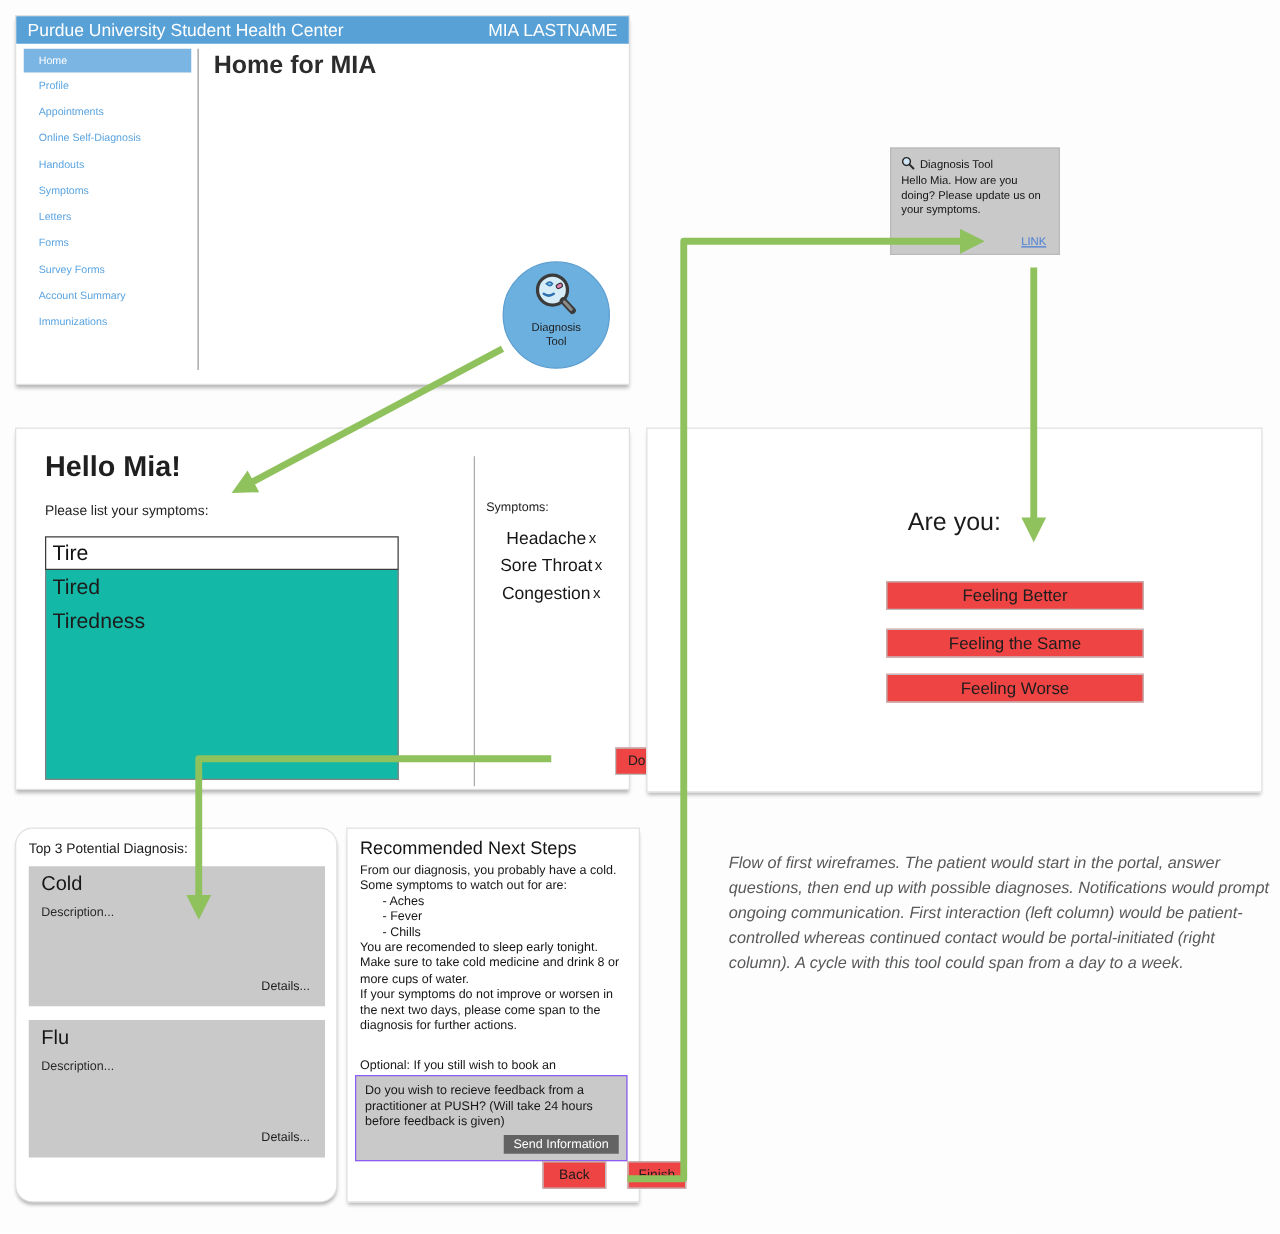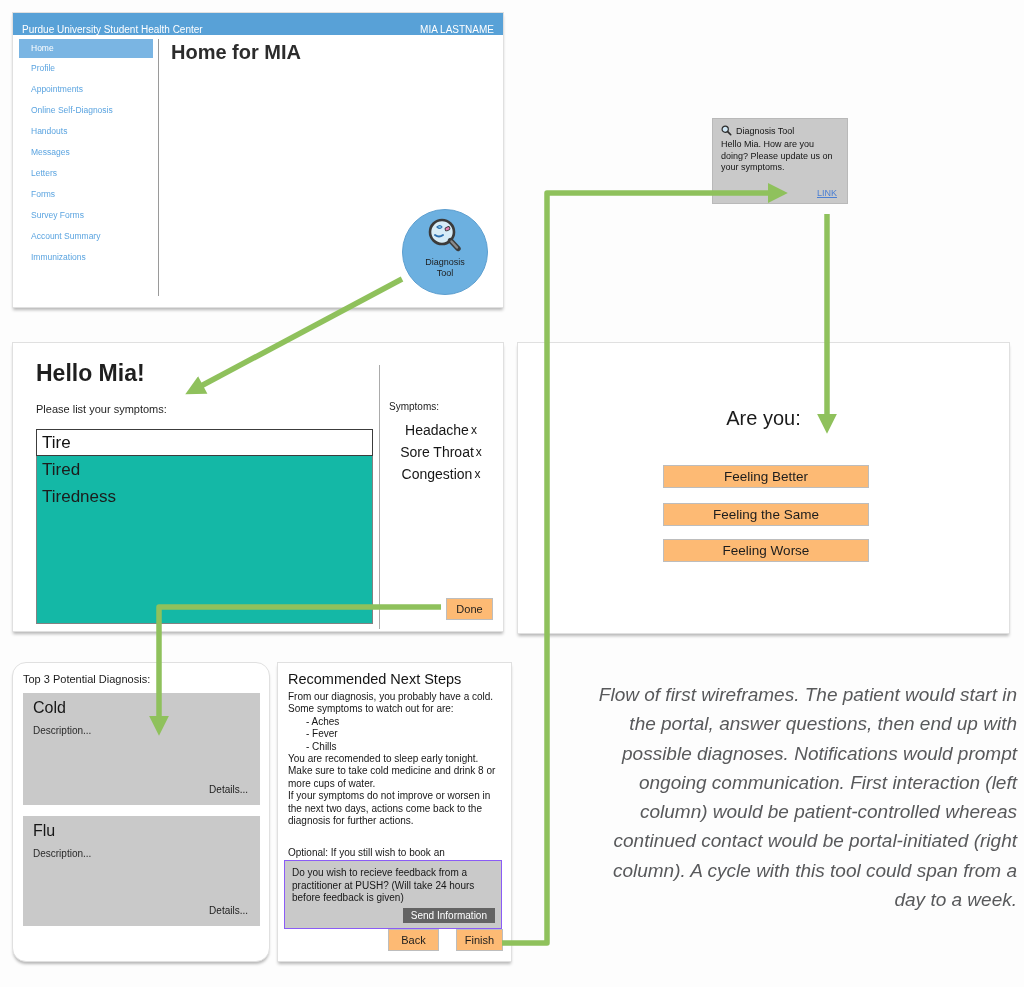--- a/index.html
+++ b/index.html
@@ -10,22 +10,22 @@
   .panel { position:absolute; background:#fff; border:1px solid #e0e0e0;
            box-shadow:0 3px 3px -1px rgba(0,0,0,0.28); }
 
   
   #arrows { position:absolute; left:0; top:0; width:1024px; height:987px;
             pointer-events:none; z-index:50; }
 
   
   #portal { left:12px; top:12px; width:492px; height:296px; }
   #portal .topbar { position:absolute; left:0; top:0; width:100%; height:22px;
-      background:#58a1d7; color:#fff; display:flex; align-items:flex-end;
-      justify-content:space-between; padding:0 9px; font-size:10px; }
+      background:#58a1d7; color:#fff; display:flex; align-items:center;
+      justify-content:space-between; padding:0 9px; font-size:14px; }
   #portal .nav { position:absolute; left:6px; top:26px; width:134px; }
   #portal .nav .item { height:21px; line-height:21px; padding-left:12px;
       font-size:8.5px; color:#5ba4e0; cursor:pointer; }
   #portal .nav .item.active { background:#7ab5e3; color:#fff; height:19px; line-height:19px; }
   #portal .vdiv { position:absolute; left:145px; top:26px; width:1px; height:257px; background:#9a9a9a; }
   #portal .page-title { position:absolute; left:158px; top:28px; font-size:20px; color:#2c2c2c; }
   #tool-circle { position:absolute; left:389px; top:196px; width:86px; height:86px;
       background:#6cb0e0; border:1px solid #5d9fd0; border-radius:50%;
       display:flex; flex-direction:column; align-items:center; justify-content:flex-start;
       padding-top:7px; cursor:pointer; }
@@ -37,33 +37,33 @@
   #notif .t-row { display:flex; align-items:center; gap:4px; padding:6px 8px 3px 8px; }
   #notif .t-row .t { font-size:9px; color:#141414; }
   #notif .body { padding:0 8px; font-size:9px; line-height:1.3; color:#141414; }
   #notif .link { position:absolute; right:10px; bottom:5px; font-size:9px;
       color:#4a7fd4; text-decoration:underline; cursor:pointer; }
 
   
   #symptoms-panel { left:12px; top:342px; width:492px; height:290px; }
   #symptoms-panel .greet { position:absolute; left:23px; top:17px; font-size:23px; color:#1f1f1f; }
   #symptoms-panel .prompt { position:absolute; left:23px; top:60px; font-size:11px; color:#1f1f1f; }
-  #sym-input-wrap { position:absolute; left:23px; top:86px; width:337px; }
+  #sym-input-wrap { position:absolute; left:23px; top:86px; width:283px; }
   #sym-input { display:block; width:100%; height:27px; border:1.5px solid #3c3c3c;
       font-size:17px; padding-left:5px; font-family:"Liberation Sans",sans-serif; background:#fff; color:#111; }
   #sym-dropdown { width:100%; height:168px; border:1px solid #828282; border-top:none; background:#14b8a6; }
   #sym-dropdown .sugg { font-size:17px; color:#1c1c1c; padding-left:5px; line-height:27px; cursor:pointer; }
   #symptoms-panel .vdiv { position:absolute; left:366px; top:22px; width:1px; height:264px; background:#ababab; }
   #sym-list { position:absolute; left:376px; top:58px; width:106px; }
   #sym-list .hdr { font-size:10px; color:#1c1c1c; margin-bottom:7px; }
   #sym-list .row { display:flex; justify-content:center; align-items:center;
       font-size:14px; color:#161616; height:22px; }
   #sym-list .row .rm { font-size:12px; cursor:pointer; padding:0 2px; }
-  .gray-btn { background:#fdba74; color:#1d1d1d; display:flex; align-items:center;
-      justify-content:center; cursor:pointer; border:1px solid #bdbdbd; }
+  .gray-btn { background:#ef4444; color:#1d1d1d; display:flex; align-items:center;
+      justify-content:center; cursor:pointer; border:1px solid #bdbdbd;margin-left:46px; }
   #done-btn { position:absolute; left:433px; top:255px; width:47px; height:22px; font-size:11px; }
 
   
   #checkin-panel { left:517px; top:342px; width:493px; height:292px; }
   #checkin-panel .q { position:absolute; left:0; top:64px; width:100%;
       text-align:center; font-size:20px; color:#1b1b1b; }
   #checkin-panel .opt { position:absolute; left:145px; width:206px; height:23px; font-size:13.5px; }
   #opt-better { top:122px; } #opt-same { top:160px; } #opt-worse { top:196px; }
 
   
@@ -86,21 +86,21 @@
   #feedback-box { position:absolute; left:6px; top:197px; width:218px; height:69px;
       background:#c9c9c9; border:1px solid #8b5cf6; }
   #feedback-box .q { padding:6px 7px 3px 7px; font-size:10px; line-height:1.25; color:#161616; }
   #send-btn { position:absolute; right:6px; bottom:5px; background:#636363; color:#fff;
       font-size:10px; padding:2px 8px; cursor:pointer; }
   #back-btn { position:absolute; left:110px; top:266px; width:51px; height:22px; font-size:11px; }
   #finish-btn { position:absolute; left:178px; top:266px; width:47px; height:22px; font-size:11px; }
 
   
   #caption { position:absolute; left:583px; top:680px; width:434px;
-      font-size:19px; font-style:italic; color:#58595b; line-height:1.54;text-align:right; }
+      font-size:13px; font-style:italic; color:#58595b; line-height:1.54; }
 </style>
 </head>
 <body>
 
 <div id="canvas">
 
   <svg id="arrows" viewBox="0 0 1024 987">
     <defs>
       <marker id="ah" viewBox="0 0 10 10" refX="1" refY="5" markerWidth="4" markerHeight="3.6" orient="auto" markerUnits="strokeWidth">
         <path d="M0,0 L10,5 L0,10 z" fill="#8fc15c"></path>
@@ -116,21 +116,21 @@
     <div class="topbar">
       <span>Purdue University Student Health Center</span>
       <span>MIA LASTNAME</span>
     </div>
     <nav class="nav">
       <div class="item active">Home</div>
       <div class="item">Profile</div>
       <div class="item">Appointments</div>
       <div class="item">Online Self-Diagnosis</div>
       <div class="item">Handouts</div>
-      <div class="item">Messages</div>
+      <div class="item">Symptoms</div>
       <div class="item">Letters</div>
       <div class="item">Forms</div>
       <div class="item">Survey Forms</div>
       <div class="item">Account Summary</div>
       <div class="item">Immunizations</div>
     </nav>
     <div class="vdiv"></div>
     <h1 class="page-title">Home for MIA</h1>
 
     <div id="tool-circle">
@@ -215,21 +215,21 @@
   <section class="panel" id="steps-panel">
     <div class="hdr">Recommended Next Steps</div>
     <div id="steps-body">
       <div>From our diagnosis, you probably have a cold. Some symptoms to watch out for are:</div>
       <div class="bullets">
         <div>- Aches</div>
         <div>- Fever</div>
         <div>- Chills</div>
       </div>
       <div>You are recomended to sleep early tonight. Make sure to take cold medicine and drink 8 or more cups of water.</div>
-      <div>If your symptoms do not improve or worsen in the next two days, actions come back to the diagnosis for further actions.</div>
+      <div>If your symptoms do not improve or worsen in the next two days, please come span to the diagnosis for further actions.</div>
       <div class="optional">
         <span>Optional: If you still wish to book an appointment. </span><span class="inline-link">Click Here</span><span>.</span>
       </div>
     </div>
     <div id="feedback-box">
       <div class="q">Do you wish to recieve feedback from a practitioner at PUSH? (Will take 24 hours before feedback is given)</div>
       <div id="send-btn">Send Information</div>
     </div>
     <div id="back-btn" class="gray-btn">Back</div>
     <div id="finish-btn" class="gray-btn">Finish</div>

